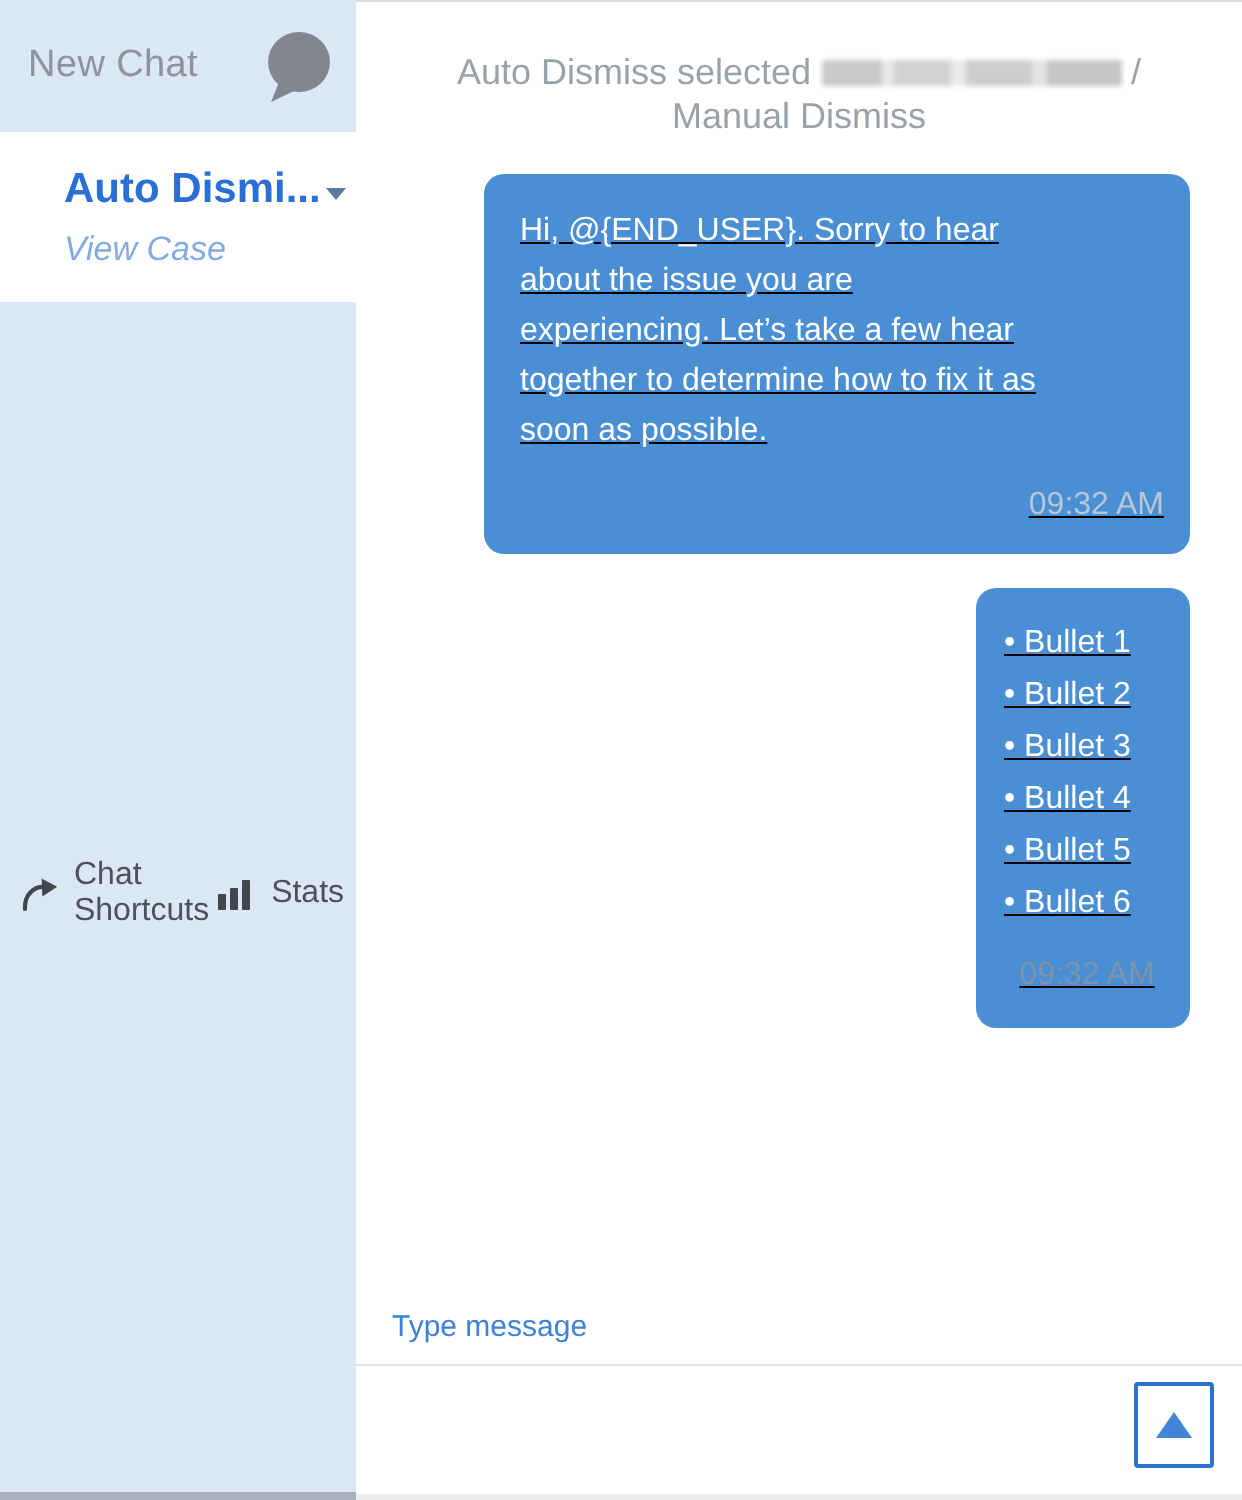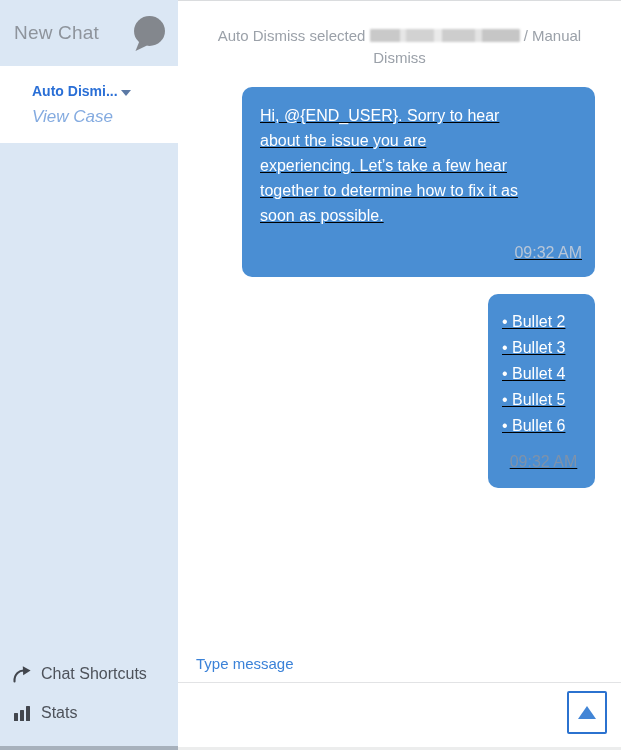--- a/index.html
+++ b/index.html
@@ -31,21 +31,21 @@
     color: #8e949c;
     letter-spacing: 0.2px;
   }
   .new-chat-icon { margin-left: auto; display: flex; }
 
   .conv-block {
     background: #fff;
     padding: 17px 6px 16px 32px;
   }
   .conv-title {
-    font-size: 14px;
+    font-size: 21px;
     font-weight: bold;
     color: #2a6fd6;
     white-space: nowrap;
     cursor: pointer;
     display: flex; align-items: center;
   }
   .caret-down {
     display: inline-block;
     width: 0; height: 0;
     border-left: 5px solid transparent;
@@ -58,22 +58,22 @@
     margin-top: 8px;
     font-size: 17px;
     color: #84abe0;
     cursor: pointer;
     font-style: italic;
   }
 
   .sidebar-panel {
     flex: 1;
     background: #dbe7f4;
-    display: flex; flex-direction: column;
-    justify-content: flex-end;
+    display: flex; 
+    justify-content: center;
     padding: 0 8px 24px 12px;
     border-bottom: 4px solid #a7b1bc;
   }
   .footer-item {
     display: flex; align-items: center;
     margin-top: 21px;
     cursor: pointer;
     color: #4d525a;
     font-size: 16px;
   }
@@ -92,21 +92,21 @@
     display: flex; flex-direction: column;
     background: #fff;
     border-top: 1px solid #dadcde;
     border-bottom: 3px solid #eceded;
     min-width: 0;
   }
   .chat-header {
     padding-top: 24px;
     text-align: center;
     color: #9ba1a9;
-    font-size: 15px;
+    font-size: 18px;
     line-height: 22px;
   }
   .chat-header-inner { max-width: 392px; margin: 0 auto; }
   .redact {
     display: inline-block;
     width: 150px; height: 13px;
     vertical-align: -1px;
     border-radius: 1px;
     background: linear-gradient(90deg,
       #c9c9c9 0 20%, #e6e6e6 20% 24%, #d2d2d2 24% 43%,
@@ -238,20 +238,21 @@
       <div class="bubble bubble-text">
         <div>Hi, @{END_USER}. Sorry to hear</div>
         <div>about the issue you are</div>
         <div>experiencing. Let’s take a few hear</div>
         <div>together to determine how to fix it as</div>
         <div>soon as possible.</div>
         <div class="time time-right">09:32 AM</div>
       </div>
 
       <div class="bubble bubble-bullets">
+        <div class="bullet-line">Bullet 1</div>
         <div class="bullet-line">Bullet 2</div>
         <div class="bullet-line">Bullet 3</div>
         <div class="bullet-line">Bullet 4</div>
         <div class="bullet-line">Bullet 5</div>
         <div class="bullet-line">Bullet 6</div>
         <div class="time time-center">09:32 AM</div>
       </div>
 
     </div>
 

